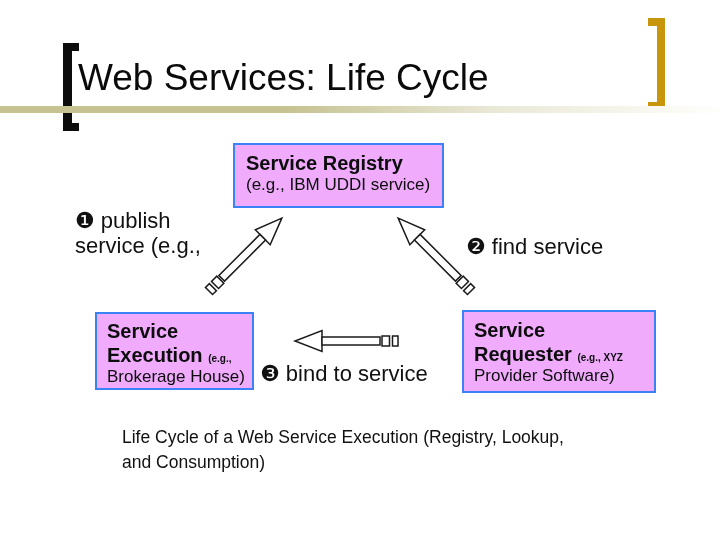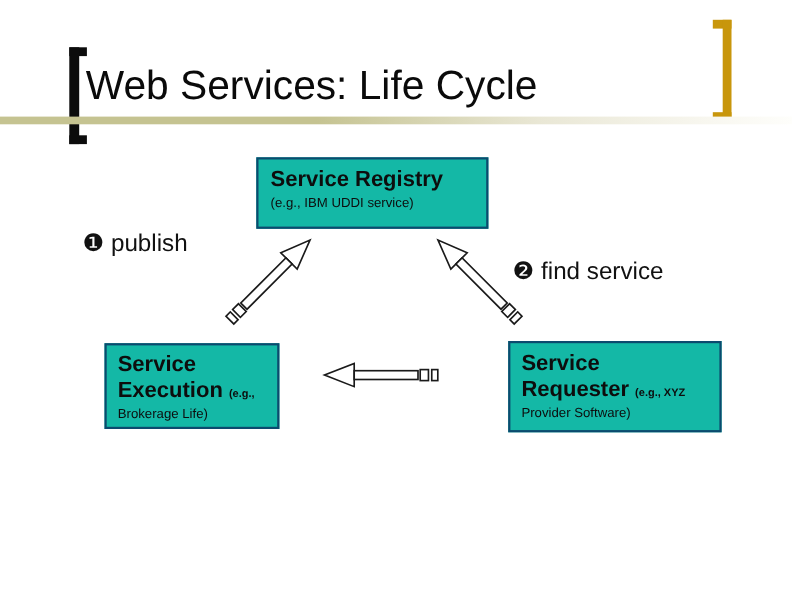--- a/index.html
+++ b/index.html
@@ -37,30 +37,30 @@
   }
   .title-rule {
     left: 0; top: 106px; width: 720px; height: 7px;
     background: linear-gradient(to right,
       #c5c391 0%, #c5c391 40%, #e9e7d5 68%, #f7f6ee 88%, #fefefb 100%);
   }
 
   
   .node {
     position: absolute;
-    background: #14b8a6;
-    border: 2px solid #0c4a6e;
+    background: #f0abfc;
+    border: 2px solid #3b82f6;
     box-sizing: border-box;
   }
   .node-registry  { left: 233px; top: 143px; width: 211px; height: 65px; padding: 6px 11px; }
   .node-provider  { left: 95px;  top: 312px; width: 159px; height: 78px; padding: 5px 10px; }
   .node-requester { left: 462px; top: 310px; width: 194px; height: 83px; padding: 6px 10px; }
   .node-title { font-weight: bold; font-size: 20px; line-height: 24px; white-space: nowrap; }
   .node-small { font-size: 10px; font-weight: bold; line-height: 16px; }
-  .node-sub   { font-size: 12px; line-height: 17px; margin-top: 1px; white-space: nowrap; }
+  .node-sub   { font-size: 17px; line-height: 17px; margin-top: 1px; white-space: nowrap; }
 
   
   .step { font-size: 22px; line-height: 25px; color: #111111; white-space: nowrap; }
   .step-publish { left: 75px;  top: 208px; }
   .step-find    { left: 466px; top: 234px; }
   .step-bind    { left: 260px; top: 361px; }
 
   
   svg.arrow { position: absolute; overflow: visible; }
   svg.arrow rect, svg.arrow polygon {
@@ -113,33 +113,41 @@
     <g transform="translate(108,15) rotate(180)">
       <polygon points="76,-10.5 76,10.5 103,0"></polygon>
       <rect x="18" y="-4" width="58" height="8"></rect>
       <rect x="8.5" y="-5" width="7.5" height="10"></rect>
       <rect x="0" y="-5" width="5.5" height="10"></rect>
     </g>
   </svg>
 
   <div class="abs step step-publish">
     <div><span>❶</span> <span>publish</span></div>
+    <div>service (e.g.,</div>
   </div>
 
   <div class="abs step step-find">
     <span>❷</span> <span>find service</span>
   </div>
 
+  <div class="abs step step-bind">
+    <span>❸</span> <span>bind to service</span>
+  </div>
 
   <div class="node node-provider">
     <div class="node-title">Service</div>
     <div class="node-title"><span>Execution</span> <span class="node-small">(e.g.,</span></div>
-    <div class="node-sub">Brokerage Life)</div>
+    <div class="node-sub">Brokerage House)</div>
   </div>
 
   <div class="node node-requester">
     <div class="node-title">Service</div>
     <div class="node-title"><span>Requester</span> <span class="node-small">(e.g., XYZ</span></div>
     <div class="node-sub">Provider Software)</div>
   </div>
 
+  <div class="abs caption">
+    <div>Life Cycle of a Web Service Execution (Registry, Lookup,</div>
+    <div>and Consumption)</div>
+  </div>
 
 </div>
 
 </body></html>

